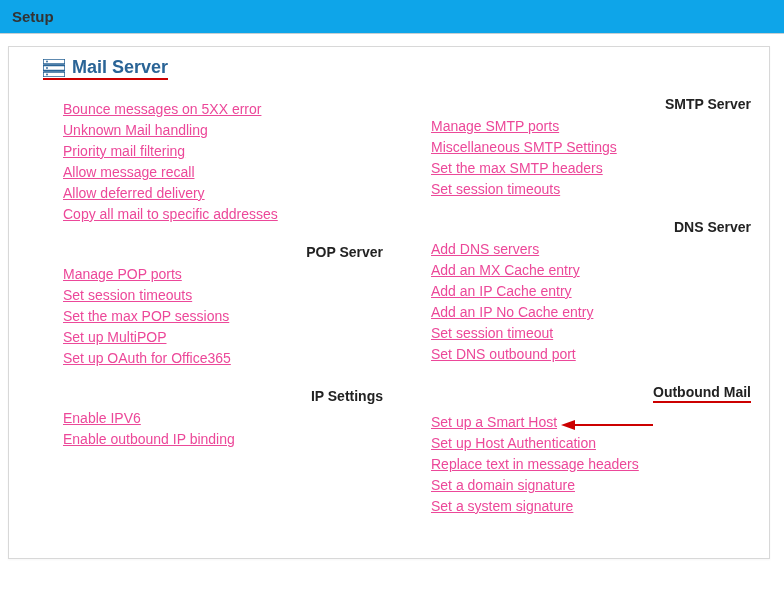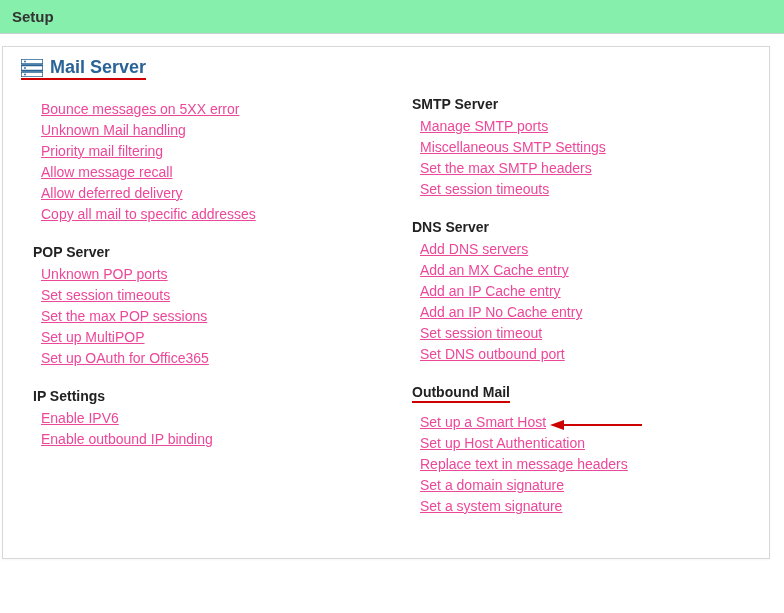--- a/index.html
+++ b/index.html
@@ -8,32 +8,33 @@
       padding: 0;
     }
     body {
       font-family: "Segoe UI", Arial, sans-serif;
       font-size: 14px;
       background: #fff;
       color: #333;
       width: 784px;
     }
     .header-bar {
-      background: #86efac;
+      background: #0ea5e9;
       border-bottom: 1px solid #c5cfd3;
       padding: 8px 12px;
       font-weight: bold;
       font-size: 15px;
       color: #333;
     }
     .panel {
-      margin: 12px 14px 14px 2px;
+      margin: 12px 14px 14px 8px;
       border: 1px solid #d8d8d8;
-      padding: 10px 18px 22px 18px;
+      padding: 10px 18px 22px 34px;
       box-shadow: 0 1px 2px rgba(0,0,0,0.04);
+      text-align: right;
     }
     .title-row {
       display: flex;
       align-items: center;
       gap: 8px;
       margin-bottom: 16px;
     }
     .title-underline {
       border-bottom: 2px solid #c00;
       display: inline-flex;
@@ -123,21 +124,21 @@
         <a class="link-item">Bounce messages on 5XX error</a>
         <a class="link-item">Unknown Mail handling</a>
         <a class="link-item">Priority mail filtering</a>
         <a class="link-item">Allow message recall</a>
         <a class="link-item">Allow deferred delivery</a>
         <a class="link-item">Copy all mail to specific addresses</a>
       </div>
 
       <div class="section">
         <div class="section-title">POP Server</div>
-        <a class="link-item">Unknown POP ports</a>
+        <a class="link-item">Manage POP ports</a>
         <a class="link-item">Set session timeouts</a>
         <a class="link-item">Set the max POP sessions</a>
         <a class="link-item">Set up MultiPOP</a>
         <a class="link-item">Set up OAuth for Office365</a>
       </div>
 
       <div class="section">
         <div class="section-title">IP Settings</div>
         <a class="link-item">Enable IPV6</a>
         <a class="link-item">Enable outbound IP binding</a>

